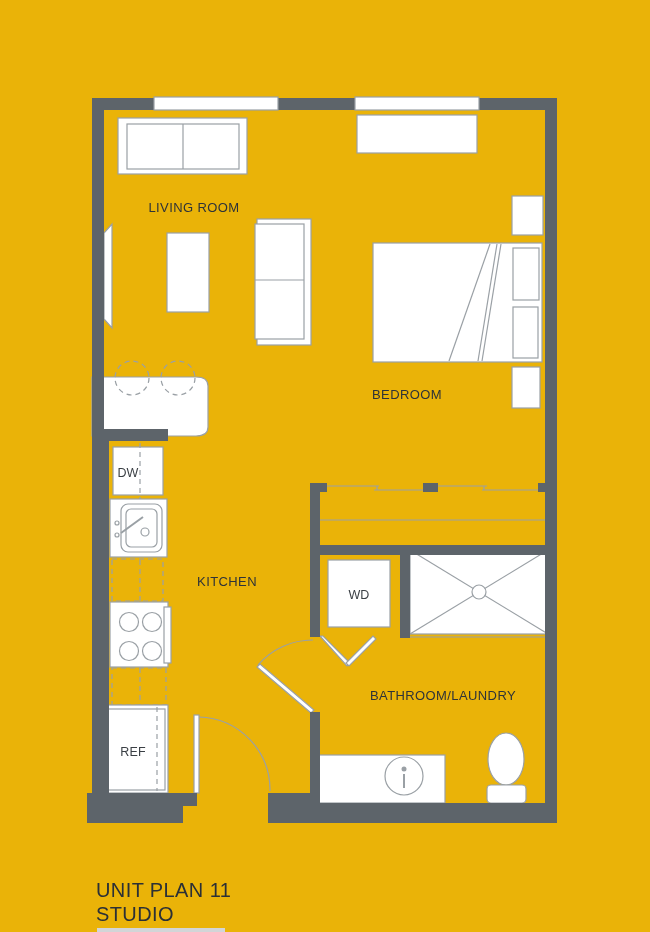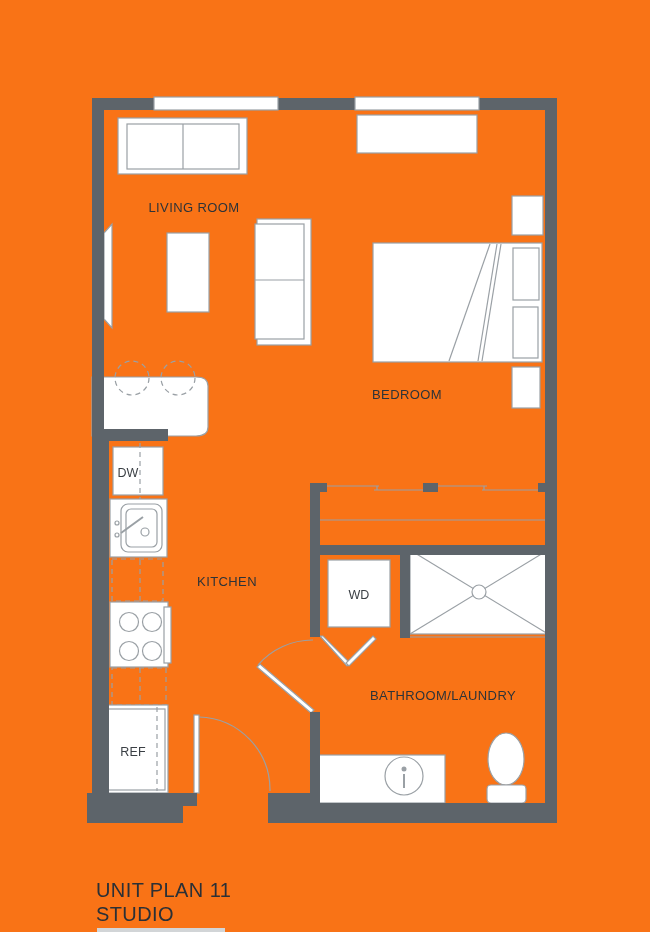--- a/index.html
+++ b/index.html
@@ -1,16 +1,16 @@
 <!DOCTYPE html>
 <html><head>
 <meta charset="utf-8">
 <style>
   html,body{margin:0;padding:0;background:#ffffff;}
-  .stage{position:relative;width:650px;height:932px;background:#f97316;overflow:hidden;
+  .stage{position:relative;width:650px;height:932px;background:#eab308;overflow:hidden;
          font-family:"Liberation Sans",sans-serif;}
   svg text{font-family:"Liberation Sans",sans-serif;}
   .room-label{font-size:13px;letter-spacing:.4px;fill:#2e3338;}
   .appl-label{font-size:12.5px;letter-spacing:.2px;fill:#3a3f44;}
   .title-label{font-size:20px;letter-spacing:.4px;fill:#2b3036;}
 </style>
 </head>
 <body>
 
 <div class="stage">

